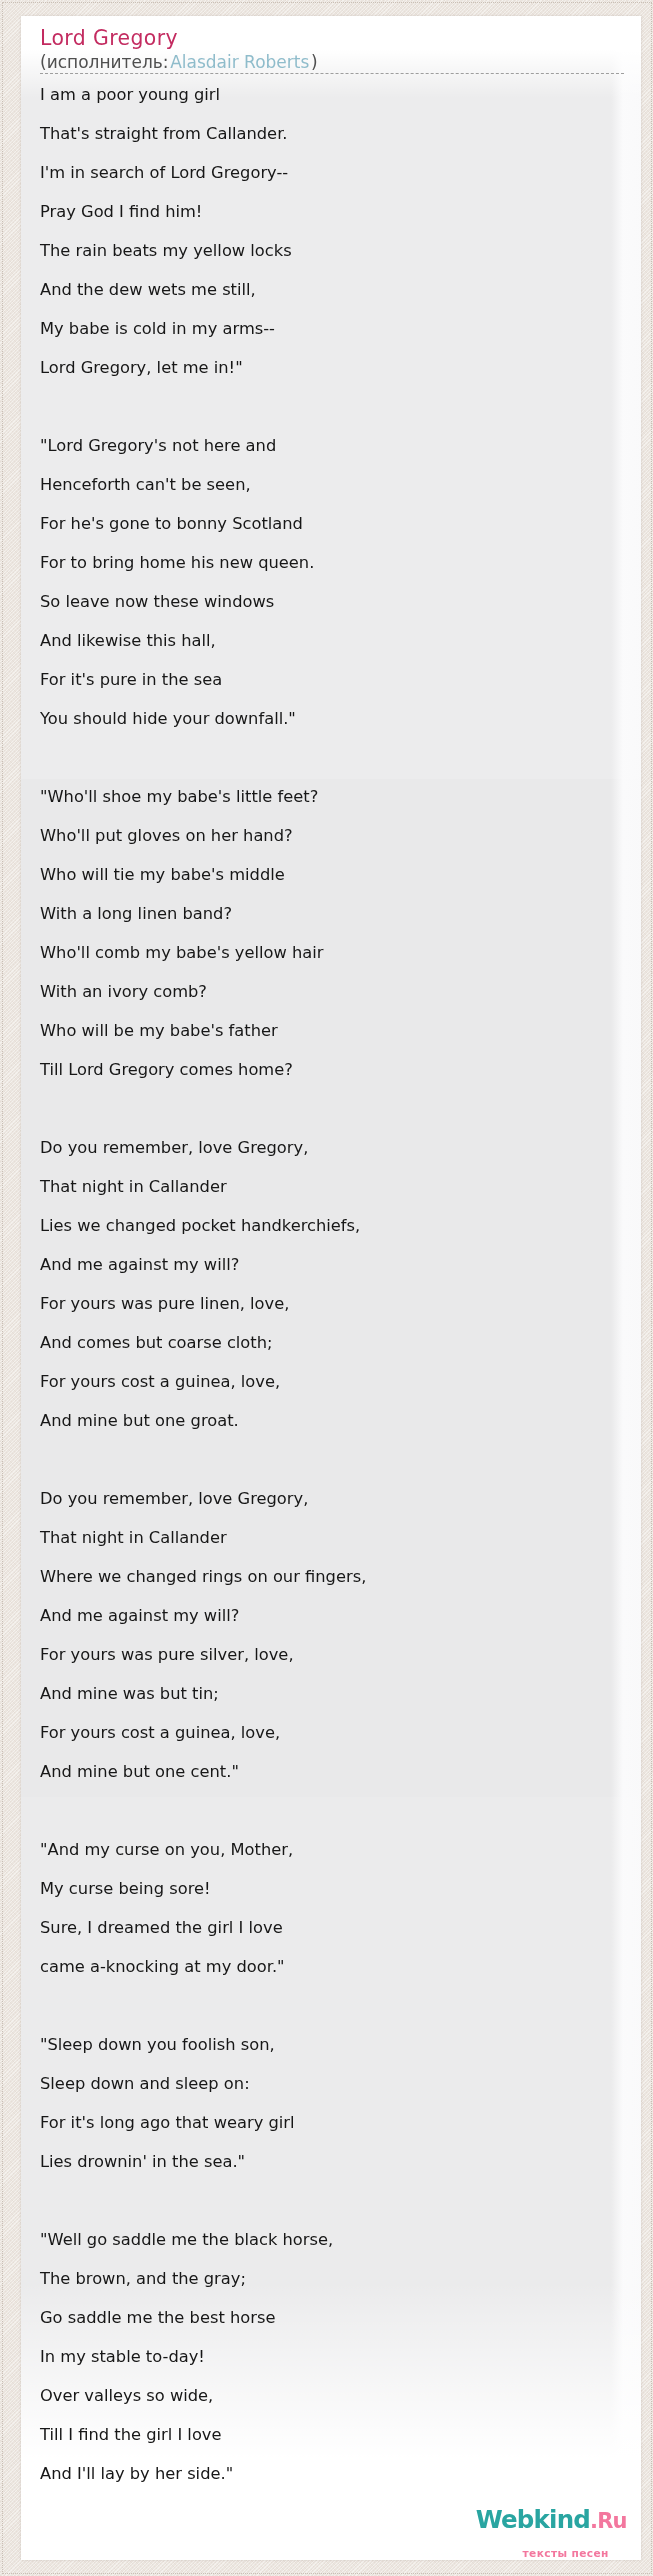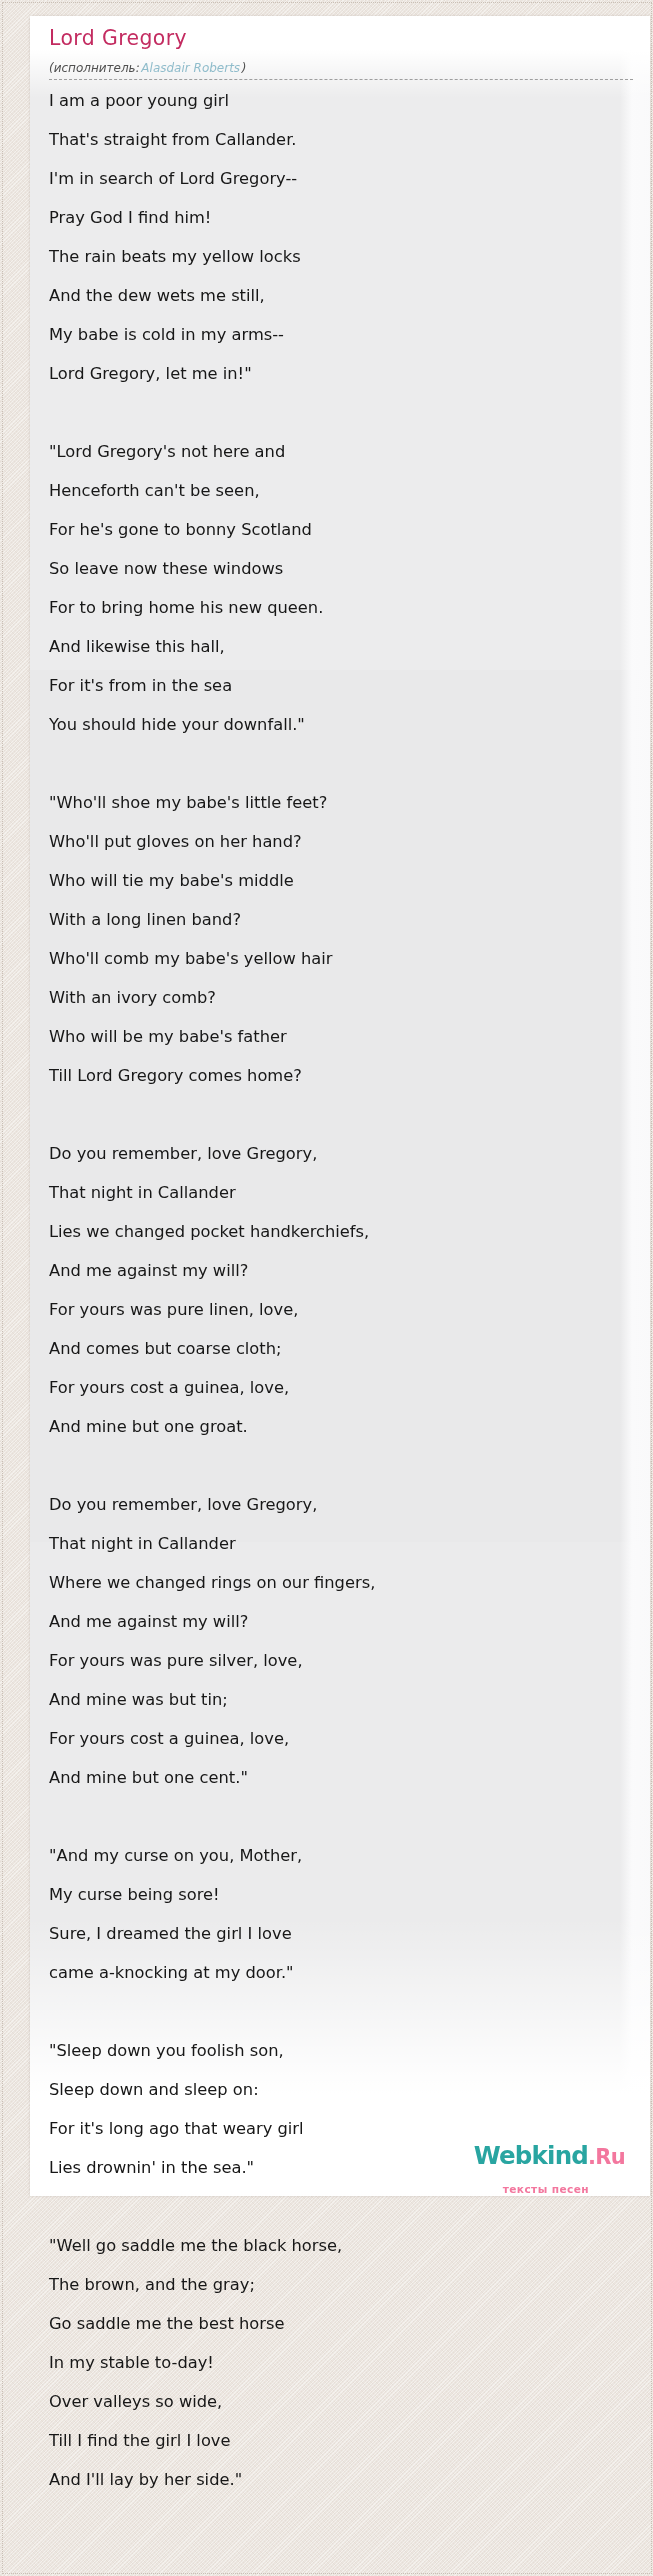--- a/index.html
+++ b/index.html
@@ -8,45 +8,45 @@
     font-family:"DejaVu Sans","Liberation Sans",sans-serif;
     background-color:#ebe5df;
     background-image:
       repeating-linear-gradient(135deg, rgba(255,255,255,.45) 0 0.8px, rgba(255,255,255,0) 0.8px 2.5px),
       repeating-linear-gradient(45deg, rgba(209,195,185,.20) 0 0.8px, rgba(209,195,185,0) 0.8px 3.3px);
   }
   .page-frame {
     position:absolute; inset:1.6px; border:0.8px dotted #c9bfb5; pointer-events:none; z-index:3;
   }
   .card {
-    position:absolute; left:30px; top:15.5px; width:620px; height:2180px;
+    position:absolute; left:21px; top:15.5px; width:620px; height:2544px;
     background-color:#e9e9ea;
     background-image:
       linear-gradient(180deg, #ffffff 0, #ffffff 34px, rgba(255,255,255,0) 82px),
       linear-gradient(0deg, #ffffff 0, #ffffff 102px, rgba(255,255,255,0) 278px),
       linear-gradient(90deg, rgba(255,255,255,0) 0, rgba(255,255,255,0) 590px, rgba(253,253,254,.85) 602px, rgba(251,251,252,.9) 620px),
       linear-gradient(180deg, rgba(255,255,255,.14) 0 30%, rgba(255,255,255,0) 30% 70%, rgba(255,255,255,.10) 70% 100%);
     box-shadow:0 0 2.5px rgba(90,75,60,.18);
     box-sizing:border-box;
   }
   .header { padding:9.8px 17px 0 19px; }
   .header h1 {
     margin:0; font-size:20.4px; line-height:26px; font-weight:normal;
     color:#c32b60; letter-spacing:0.4px;
   }
   .performer {
-    font-size:12px; line-height:18px; color:#4f4f4f; margin-top:8px;font-style:italic;
+    font-size:17px; line-height:18px; color:#4f4f4f; margin-top:2px;
   }
   .performer a { color:#8fbccb; text-decoration:none; margin:0 1.6px; }
   .separator { border-bottom:0.8px dashed #9e9e9e; margin:1.6px 17px 0 19px; height:0; }
   .lyrics { padding:1.6px 0 0 19px; font-size:16.3px; color:#171717; }
   .lyric-row { height:39px; display:flex; align-items:center; white-space:pre; }
   .lyric-row.blank { }
   .logo {
-    position:absolute; right:3.3px; bottom:0.8px; width:173px; text-align:left;
+    position:absolute; right:3.3px; bottom:0.8px; width:173px; text-align:center;
     text-decoration:none; line-height:1;
   }
   .logo-line { display:block; white-space:nowrap; letter-spacing:-0.8px; }
   .logo-main { font-weight:bold; font-size:24.5px; color:#29a5a1; }
   .logo-ru   { font-weight:bold; font-size:21px; color:#f3779e; }
   .logo-tagline {
     display:block; font-weight:bold; font-size:10.6px; color:#f3779e;
     margin-top:16px; padding-left:29px; letter-spacing:0.4px;
   }
 </style>
@@ -67,24 +67,24 @@
       <div class="lyric-row">I'm in search of Lord Gregory--</div>
       <div class="lyric-row">Pray God I find him!</div>
       <div class="lyric-row">The rain beats my yellow locks</div>
       <div class="lyric-row">And the dew wets me still,</div>
       <div class="lyric-row">My babe is cold in my arms--</div>
       <div class="lyric-row">Lord Gregory, let me in!"</div>
       <div class="lyric-row blank"></div>
       <div class="lyric-row">"Lord Gregory's not here and</div>
       <div class="lyric-row">Henceforth can't be seen,</div>
       <div class="lyric-row">For he's gone to bonny Scotland</div>
+      <div class="lyric-row">For to bring home his new queen.</div>
       <div class="lyric-row">So leave now these windows</div>
-      <div class="lyric-row">For to bring home his new queen.</div>
       <div class="lyric-row">And likewise this hall,</div>
-      <div class="lyric-row">For it's from in the sea</div>
+      <div class="lyric-row">For it's pure in the sea</div>
       <div class="lyric-row">You should hide your downfall."</div>
       <div class="lyric-row blank"></div>
       <div class="lyric-row">"Who'll shoe my babe's little feet?</div>
       <div class="lyric-row">Who'll put gloves on her hand?</div>
       <div class="lyric-row">Who will tie my babe's middle</div>
       <div class="lyric-row">With a long linen band?</div>
       <div class="lyric-row">Who'll comb my babe's yellow hair</div>
       <div class="lyric-row">With an ivory comb?</div>
       <div class="lyric-row">Who will be my babe's father</div>
       <div class="lyric-row">Till Lord Gregory comes home?</div>

